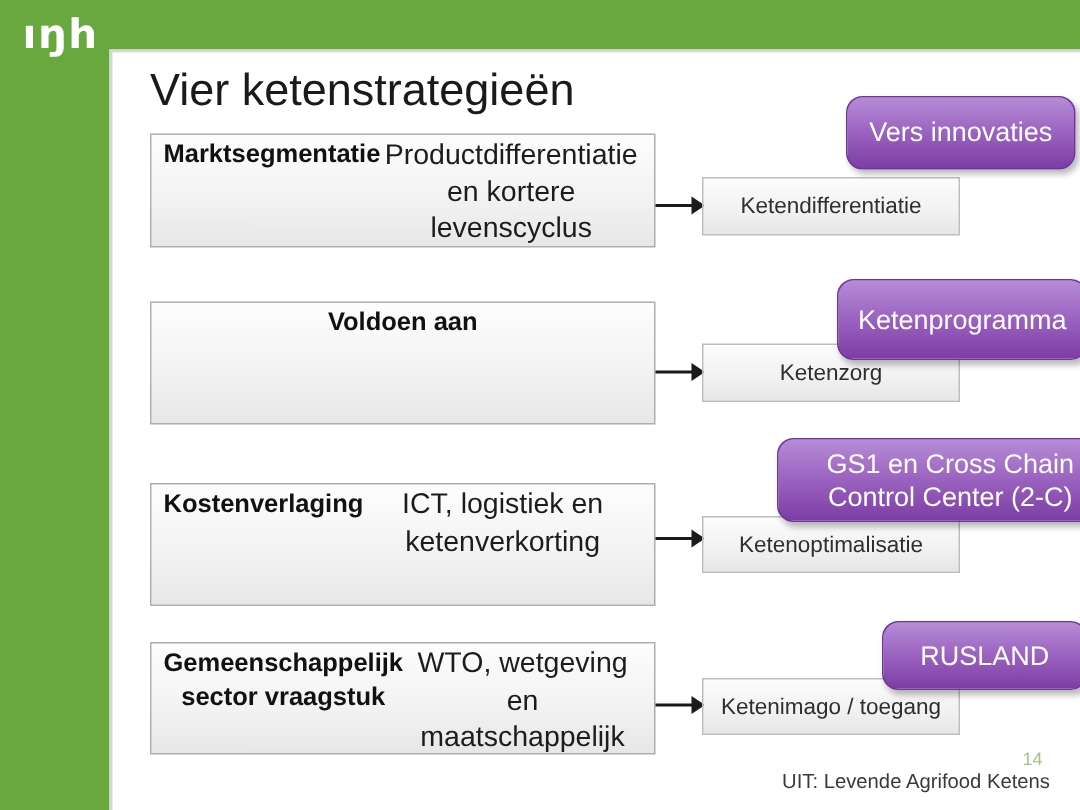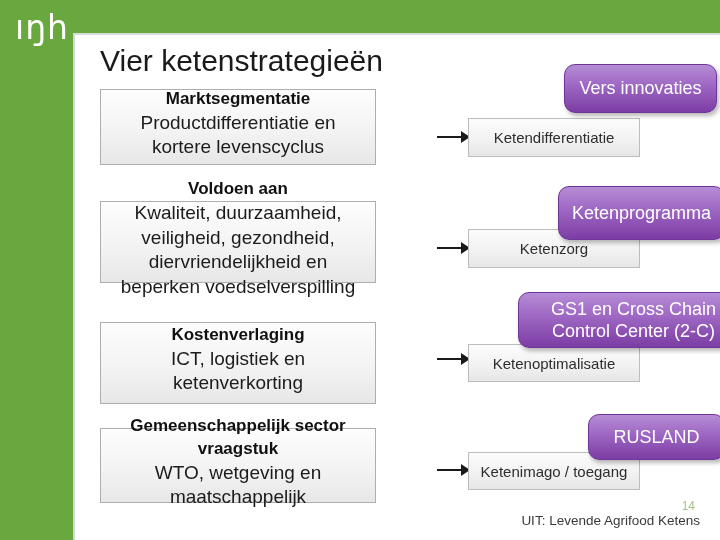--- a/index.html
+++ b/index.html
@@ -5,38 +5,38 @@
   * { margin: 0; padding: 0; box-sizing: border-box; }
   html, body { width: 720px; height: 540px; }
   body { font-family: "Liberation Sans", "DejaVu Sans", sans-serif; }
 
   .slide {
     position: relative; width: 720px; height: 540px;
     background: #69a83e; overflow: hidden;
   }
   .logo {
     position: absolute; left: 15px; top: 8px;
-    color: #ffffff; font-weight: 400; font-size: 33px;
+    color: #ffffff; font-weight: 700; font-size: 27px;
     letter-spacing: 1px; font-family: "DejaVu Sans", sans-serif;
   }
   .panel {
     position: absolute; left: 73px; top: 33px; right: 0; bottom: 0;
     background: #ffffff;
     border-left: 2px solid #d6d6d6; border-top: 2px solid #d9d9d9;
   }
   .title {
     position: absolute; left: 100px; top: 44px;
     font-size: 30px; color: #1a1a1a; letter-spacing: 0px;
   }
 
   .box {
-    position: absolute; left: 100px; width: 276px;
+    position: absolute; left: 100px; width: 337px;
     background: linear-gradient(180deg, #fdfdfd 0%, #f3f3f3 55%, #e7e7e7 100%);
     border: 1px solid #aeaeae;
-    display: flex; flex-direction: column; justify-content: center;
+    display: flex; flex-direction: row; justify-content: center;
     text-align: center; padding: 2px 8px 8px 8px;
   }
   .box-title { font-weight: 700; font-size: 17px; color: #111; line-height: 1.35; }
   .box-sub   { font-size: 19px; color: #1c1c1c; line-height: 1.3; }
 
   .arrow { position: absolute; left: 437px; width: 33px; height: 12px; }
   .arrow .line {
     position: absolute; left: 0; top: 5px; width: 26px; height: 2px; background: #1a1a1a;
   }
   .arrow .head {
@@ -92,21 +92,20 @@
   </div>
   <div class="chain-label" style="top:118px; height:39px;">
     <span>Ketendifferentiatie</span>
   </div>
   <div class="pill" style="left:527px; top:64px; width:153px; height:49px;">
     <span>Vers innovaties</span>
   </div>
 
   <div class="box" style="top:201px; height:82px;">
     <div class="box-title">Voldoen aan</div>
-    <div class="box-sub">Kwaliteit, duurzaamheid, veiligheid, gezondheid, diervriendelijkheid en beperken voedselverspilling</div>
   </div>
   <div class="arrow" style="top:242px;">
     <div class="line"></div>
     <div class="head"></div>
   </div>
   <div class="chain-label" style="top:229px; height:39px;">
     <span>Ketenzorg</span>
   </div>
   <div class="pill" style="left:521px; top:186px; width:167px; height:54px;">
     <span>Ketenprogramma</span>

